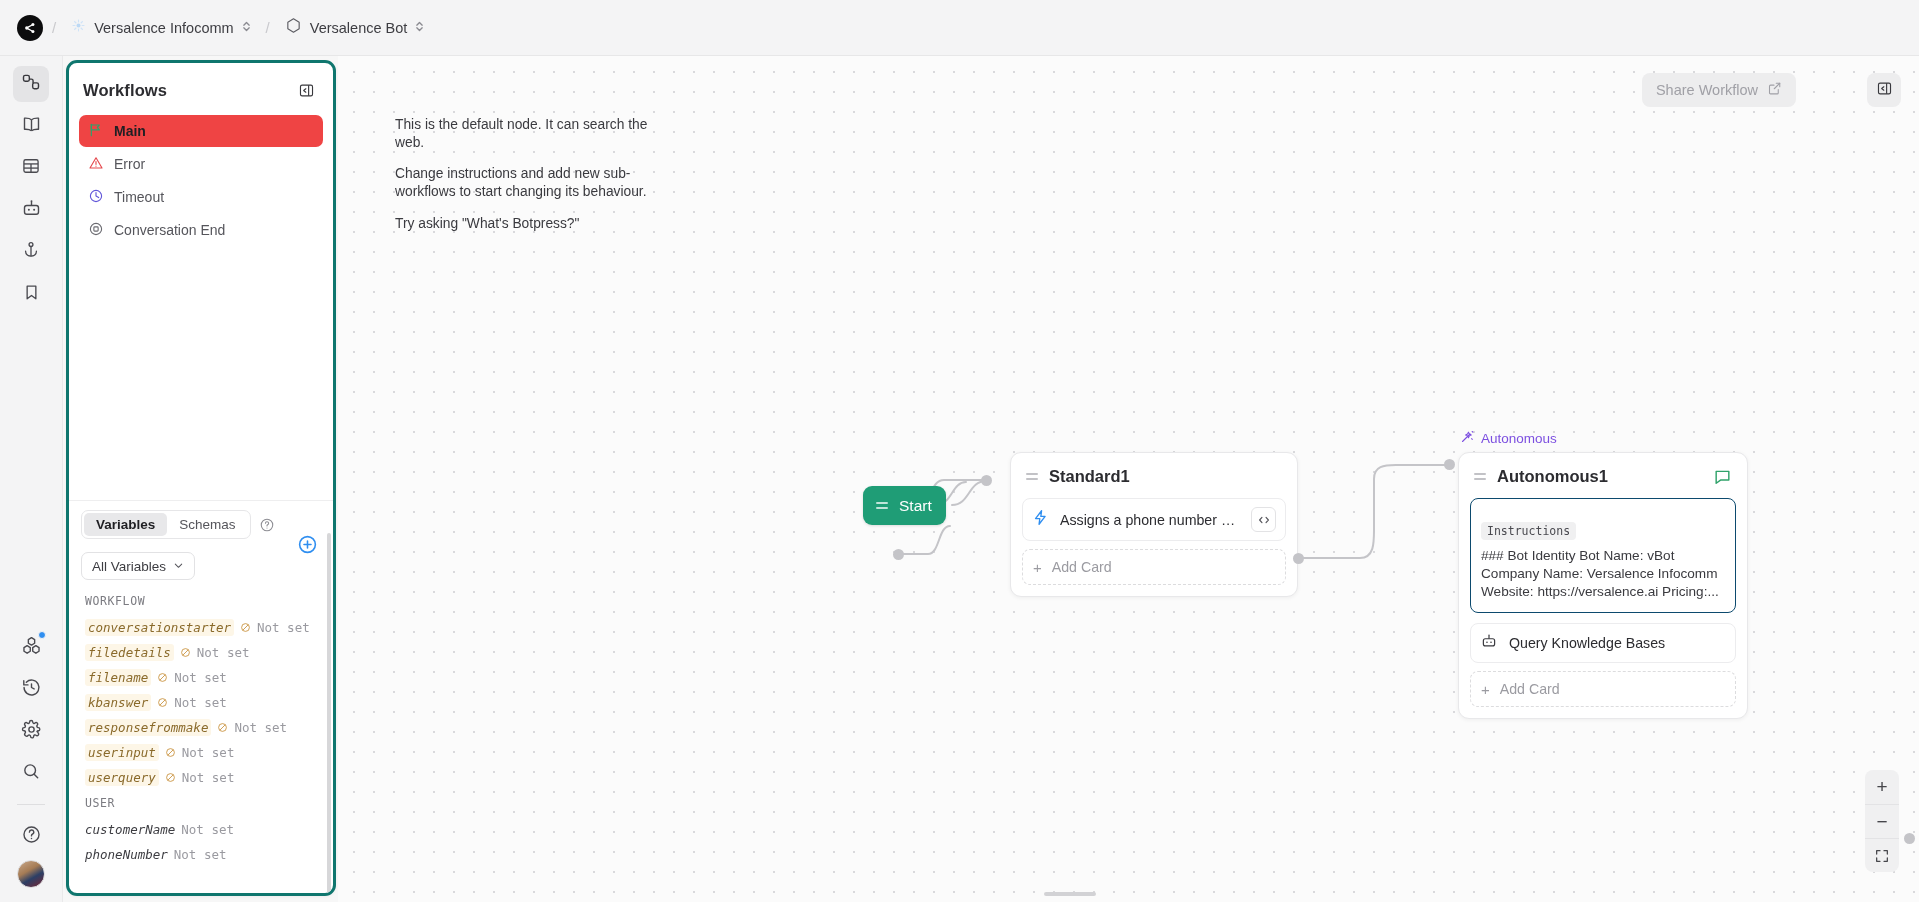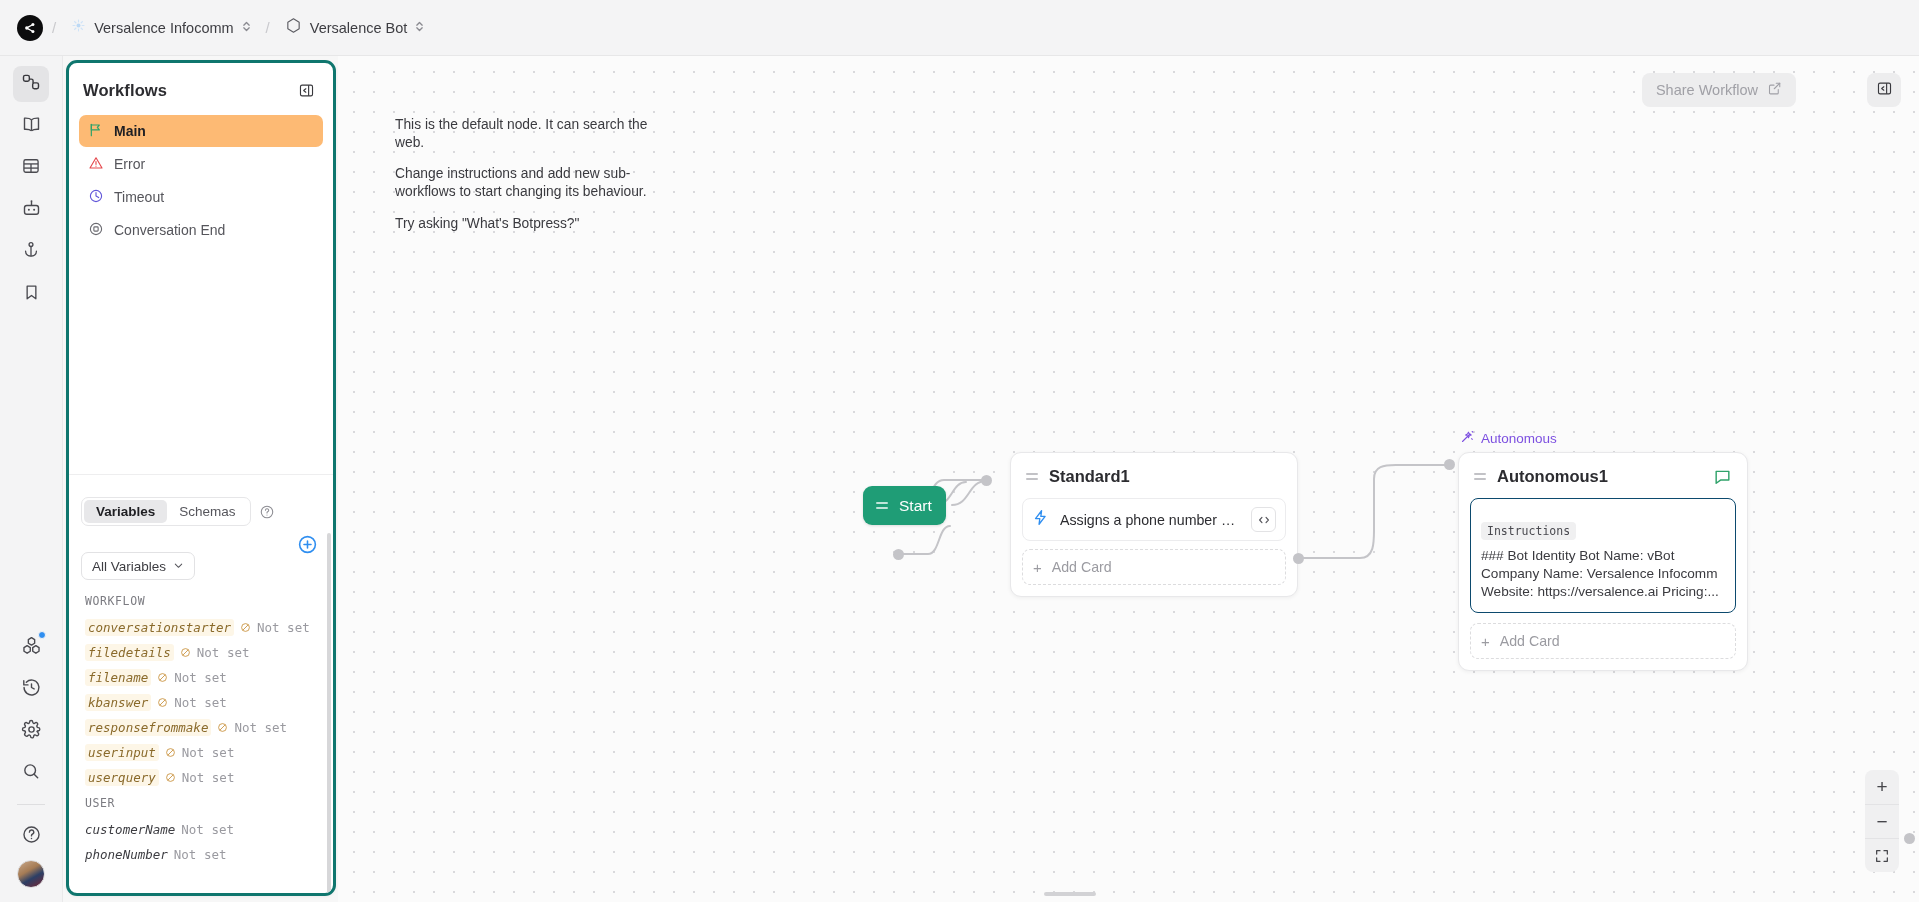--- a/index.html
+++ b/index.html
@@ -87,26 +87,26 @@
     background: #e8f2fd; border-radius: 7px; color: #1d6fd0; font-size: 14px;
     font-weight: 600; cursor: pointer; flex: 1 1 auto;
   }
   .wf-create-row { display: flex; align-items: center; gap: 7px; margin-bottom: 4px; }
   .newfolder-btn { width: 30px; height: 30px; border-radius: 7px; background: #f0f0f1; display: flex; align-items: center; justify-content: center; cursor: pointer; color: #6b6b71; flex: 0 0 auto; }
 
   .wf-item {
     display: flex; align-items: center; gap: 10px; height: 32px; padding: 0 9px;
     border-radius: 7px; font-size: 14px; color: #55555b; cursor: pointer; margin-bottom: 1px;
   }
-  .wf-item.selected { background: #fdba74; color: #1f1f23; font-weight: 600; }
+  .wf-item.selected { background: #ef4444; color: #1f1f23; font-weight: 600; }
 
   .panel-mid { flex: 1 1 auto; }
 
   .tabs-row {
-    display: flex; align-items: center; gap: 8px; padding: 22px 12px;
+    display: flex; align-items: center; gap: 8px; padding: 9px 12px;
     border-top: 1px solid #eeeeef;
   }
   .tabgroup { display: flex; background: #ffffff; border: 1px solid #e6e6e8; border-radius: 7px; padding: 2px; }
   .tab { font-size: 13.5px; padding: 4px 12px; border-radius: 5px; color: #55555b; cursor: pointer; }
   .tab.active { background: #e8e8ea; color: #1f1f23; font-weight: 600; }
   .help-dot { color: #8d8d93; display: flex; align-items: center; cursor: pointer; }
 
   .filter-row { padding: 4px 12px 8px 12px; }
   .filter-sel {
     display: inline-flex; align-items: center; gap: 7px; height: 28px; padding: 0 10px;
@@ -719,20 +719,32 @@
             <path d="M4 5.5h16v11H9.5L4 20.5z"></path>
           </svg>
         </span>
       </div>
 
       <div class="instr-box">
         <span class="instr-label">Instructions</span>
         <div class="instr-text">### Bot Identity Bot Name: vBot Company Name: Versalence Infocomm Website: https://versalence.ai Pricing:...</div>
       </div>
 
+      <div class="card-row">
+        <span>
+          <svg width="18" height="18" viewBox="0 0 24 24" fill="none" stroke="#3a3a3f" stroke-width="1.6" stroke-linejoin="round">
+            <rect x="4.5" y="9" width="15" height="9.5" rx="2.6"></rect>
+            <line x1="12" y1="5" x2="12" y2="9"></line>
+              <circle cx="12" cy="4.2" r="1" fill="#3a3a3f" stroke="none"></circle>
+            <circle cx="9.3" cy="13.6" r="1.1" fill="#3a3a3f" stroke="none"></circle>
+            <circle cx="14.7" cy="13.6" r="1.1" fill="#3a3a3f" stroke="none"></circle>
+          </svg>
+        </span>
+        <span class="txt">Query Knowledge Bases</span>
+      </div>
 
       <div class="add-card">
         <span class="plus">+</span>
         <span>Add Card</span>
       </div>
     </div>
 
     <div class="zoom-ctl">
       <div class="zoom-btn">+</div>
       <div class="zoom-btn">−</div>

